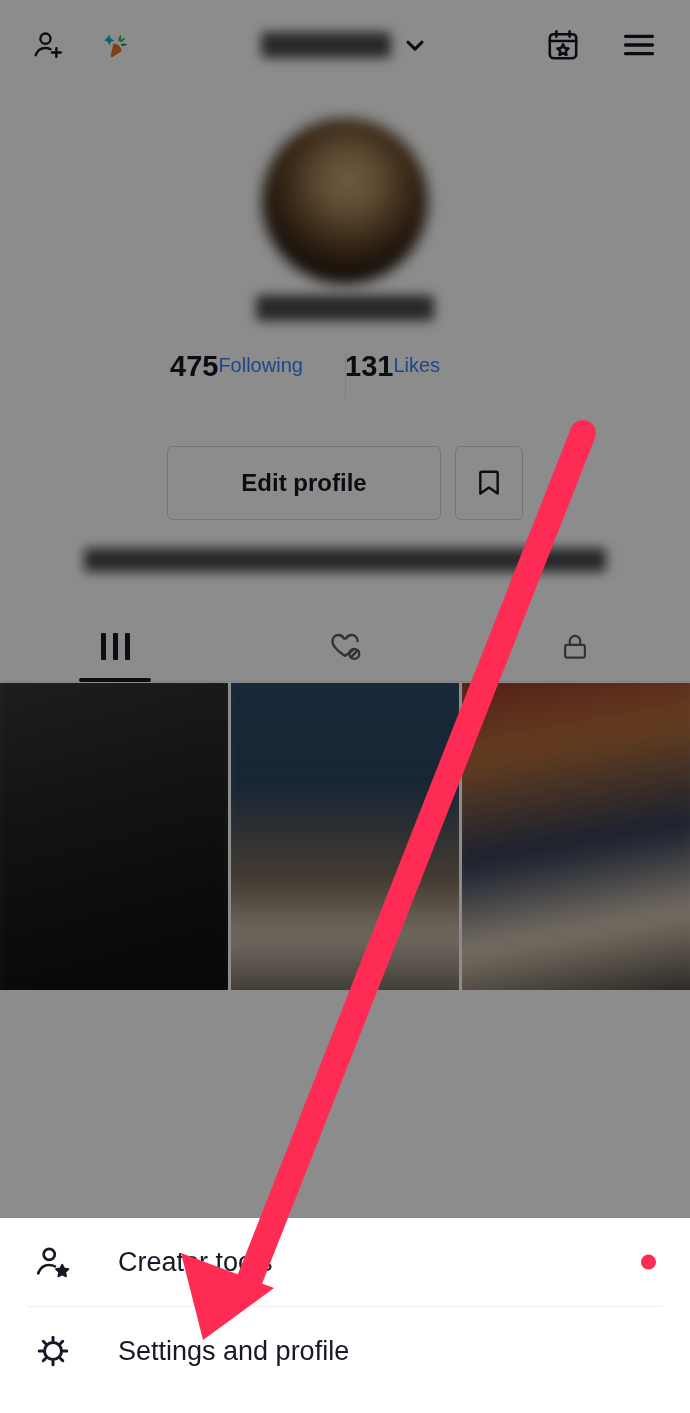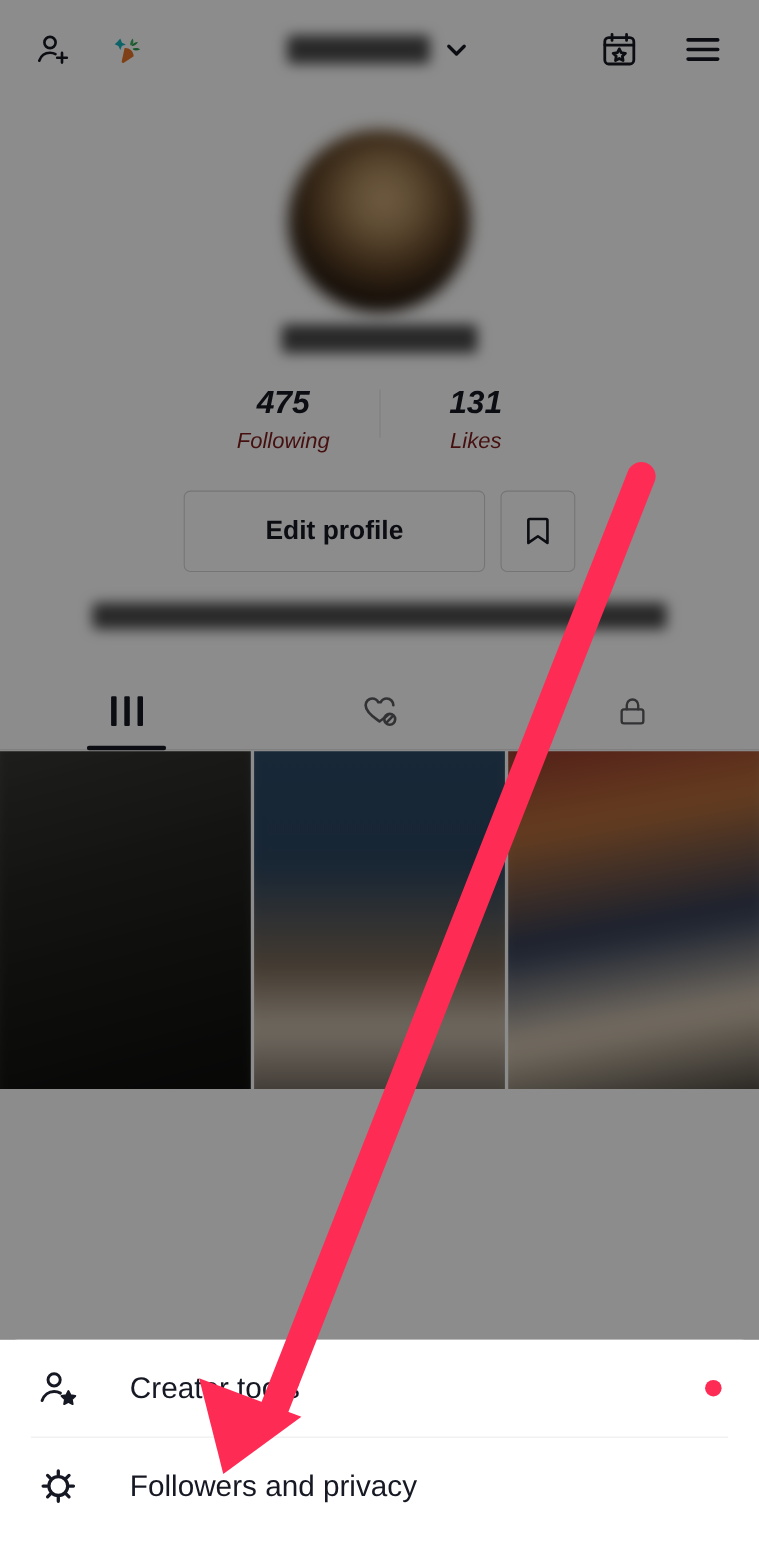--- a/index.html
+++ b/index.html
@@ -73,30 +73,29 @@
     width:178px; height:26px;
   }
 
   
   #stats {
     position:absolute; left:0; top:348px; width:690px;
     display:flex; align-items:flex-start; justify-content:center;
   }
   .stat {
     width:175px;
-    display:flex; flex-direction:column; align-items:center;
+    display:flex; flex-direction:row; align-items:flex-start;
     position:relative;
-    font-style:italic;
   }
   .stat + .stat::before {
     content:""; position:absolute; left:0; top:6px;
     width:1px; height:44px; background:rgba(0,0,0,0.10);
   }
   .stat-value { font-size:29px; font-weight:bold; color:#161823; line-height:36px; }
-  .stat-label { font-size:20px; color:#7f1d1d; line-height:30px; margin-top:2px; }
+  .stat-label { font-size:20px; color:#3b82f6; line-height:30px; margin-top:2px; }
 
   
   #actions {
     position:absolute; left:0; top:446px; width:690px;
     display:flex; align-items:center; justify-content:center; gap:14px;
   }
   #edit-profile {
     width:274px; height:74px;
     border:1px solid rgba(22,24,35,0.18);
     border-radius:6px;
@@ -325,21 +324,21 @@
 
     <div class="sheet-divider"></div>
 
     <div class="sheet-row">
       <span class="row-icon">
         <svg width="38" height="38" viewBox="0 0 24 24" fill="none" stroke="#161823" stroke-width="1.9" stroke-linecap="round" stroke-linejoin="round">
           <circle cx="12" cy="12" r="5.4"></circle>
           <path d="M12 3.3v2.2M12 18.5v2.2M3.3 12h2.2M18.5 12h2.2M5.85 5.85l1.56 1.56M16.59 16.59l1.56 1.56M18.15 5.85l-1.56 1.56M7.41 16.59l-1.56 1.56"></path>
         </svg>
       </span>
-      <span class="row-label">Followers and privacy</span>
+      <span class="row-label">Settings and profile</span>
     </div>
 
   </div>
 
   <svg id="arrow-layer" viewBox="0 0 690 1413">
     <path d="M583 433 L246 1289" stroke="#FE2C55" stroke-width="26" stroke-linecap="round" fill="none"></path>
     <path d="M203 1340 L181 1253 L274 1288 Z" fill="#FE2C55"></path>
   </svg>
 
 </div>

